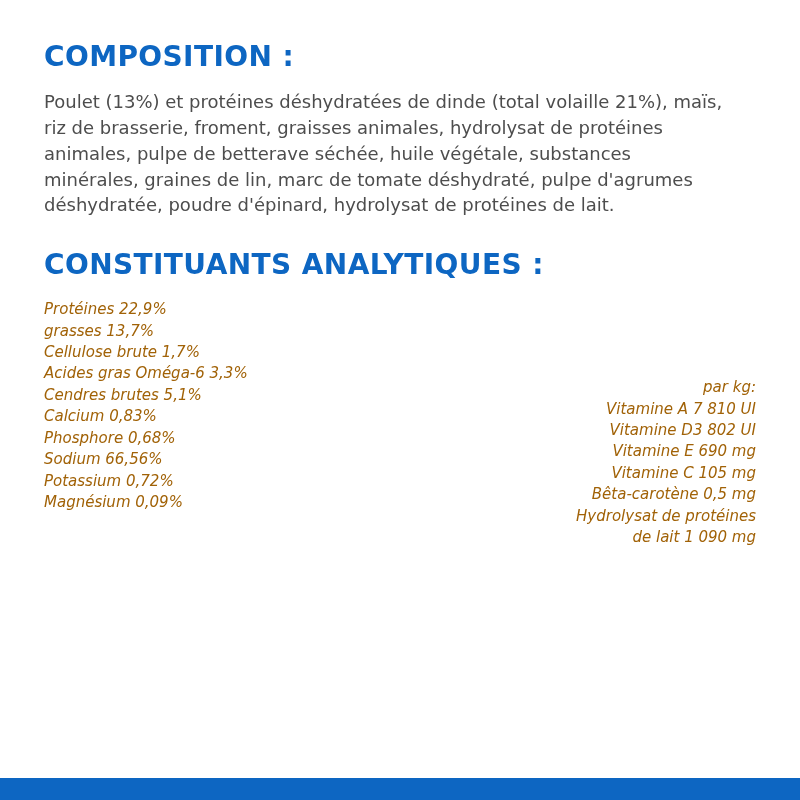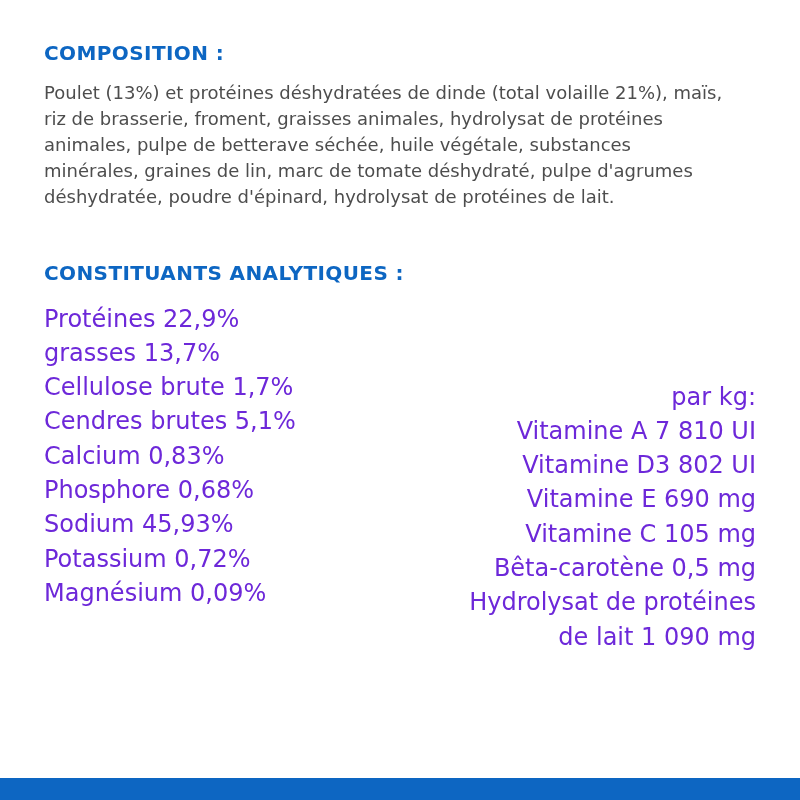--- a/index.html
+++ b/index.html
@@ -16,57 +16,58 @@
   }
   .page {
     position: relative;
     width: 800px;
     height: 800px;
     box-sizing: border-box;
     padding: 34px 44px 0 44px;
   }
   .section-title {
     color: #0d66c2;
-    font-size: 20px;
+    font-size: 28px;
     font-weight: bold;
     letter-spacing: 0.4px;
     line-height: 1.1;
     margin: 0;
   }
   .composition-title {
     margin-top: 8px;
   }
   .body-text {
     font-size: 18px;
     line-height: 1.44;
     color: #4d4d4d;
     margin: 16px 0 0 0;
     max-width: 680px;
   }
   .analytics-title {
-    margin-top: 52px;
+    margin-top: 32px;
   }
   .columns {
     display: flex;
     margin-top: 18px;
   }
   .col-left {
     width: 400px;
     flex: 0 0 400px;
   }
   .col-right {
     flex: 1 1 auto;
     padding-top: 78px;
     text-align: right;
   }
   .line {
-    font-size: 24px;
+    font-size: 15px;
     line-height: 1.43;
-    color: #6d28d9;
+    color: #a16207;
     white-space: pre-wrap;
+    font-style: italic;
   }
   .footer-bar {
     position: absolute;
     left: 0;
     right: 0;
     bottom: 0;
     height: 22px;
     background: #0d66c2;
   }
 </style>
@@ -79,24 +80,25 @@
 
   <p class="body-text">Poulet (13%) et protéines déshydratées de dinde (total volaille 21%), maïs, riz de brasserie, froment, graisses animales, hydrolysat de protéines animales, pulpe de betterave séchée, huile végétale, substances minérales, graines de lin, marc de tomate déshydraté, pulpe d'agrumes déshydratée, poudre d'épinard, hydrolysat de protéines de lait.</p>
 
   <h1 class="section-title analytics-title">CONSTITUANTS ANALYTIQUES :</h1>
 
   <div class="columns">
     <div class="col-left">
       <div class="line">Protéines 22,9%</div>
       <div class="line">grasses 13,7%</div>
       <div class="line">Cellulose brute 1,7%</div>
+      <div class="line">Acides gras Oméga-6 3,3%</div>
       <div class="line">Cendres brutes 5,1%</div>
       <div class="line">Calcium 0,83%</div>
       <div class="line">Phosphore 0,68%</div>
-      <div class="line">Sodium 45,93%</div>
+      <div class="line">Sodium 66,56%</div>
       <div class="line">Potassium 0,72%</div>
       <div class="line">Magnésium 0,09%</div>
     </div>
     <div class="col-right">
       <div class="line">par kg:</div>
       <div class="line">Vitamine A 7 810 UI</div>
       <div class="line">Vitamine D3 802 UI</div>
       <div class="line">Vitamine E 690 mg</div>
       <div class="line">Vitamine C 105 mg</div>
       <div class="line">Bêta-carotène 0,5 mg</div>

